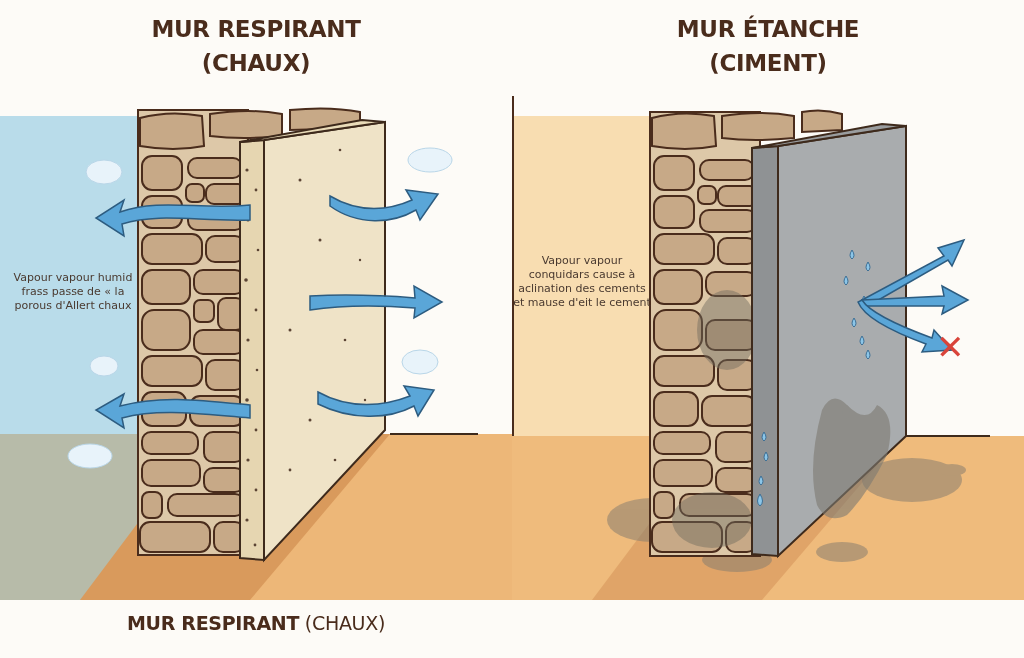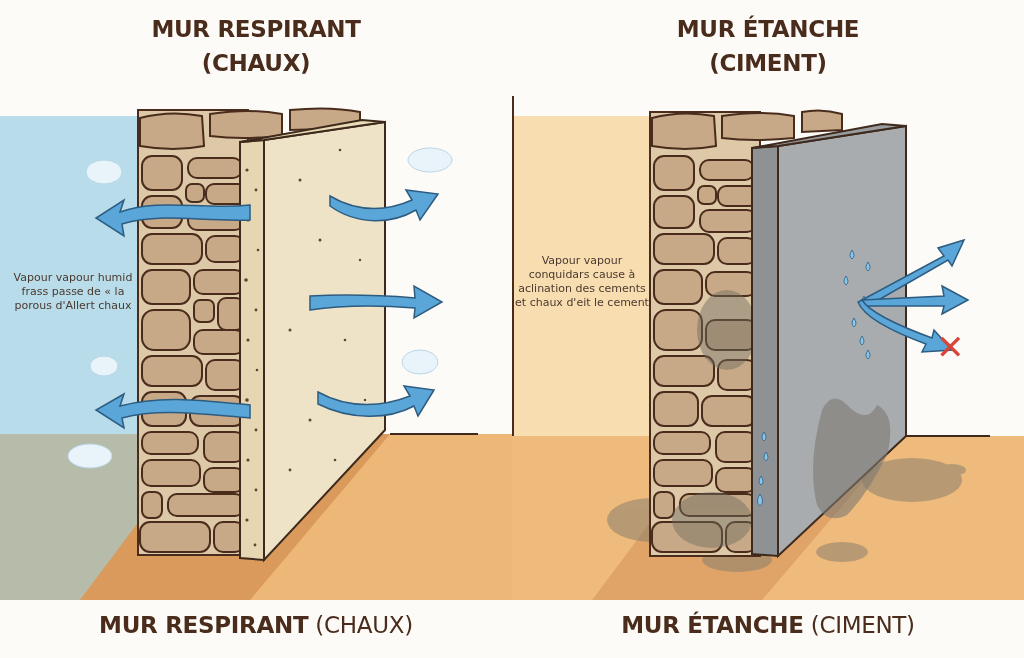--- a/index.html
+++ b/index.html
@@ -9,21 +9,21 @@
     .panel.left { left: 0; }
     .panel.right { left: 512px; }
     .title {
       position: absolute; top: 12px; left: 0; width: 100%;
       text-align: center; color: #4a2c1c; font-weight: bold;
       font-family: "DejaVu Sans", sans-serif; font-size: 23px; line-height: 34px;
       letter-spacing: -0.3px;
     }
     .footer {
       position: absolute; top: 612px; left: 0; width: 100%; text-align: center;
-      color: #4a2c1c; font-size: 23px; font-family: "DejaVu Sans", sans-serif;
+      color: #4a2c1c; font-size: 19px; font-family: "DejaVu Sans", sans-serif;
       letter-spacing: -0.3px;
     }
     .footer b { font-weight: bold; }
     .footer span.light { font-weight: normal; }
     .scene { position: absolute; top: 0; left: 0; width: 512px; height: 600px; }
     .note {
       position: absolute; font-size: 11px; line-height: 14px; color: #4a3a30;
       text-align: center; font-family: "DejaVu Sans", sans-serif;
     }
     .left .note { left: 8px; top: 271px; width: 130px; }
@@ -225,18 +225,14 @@
       <path d="M350 300 Q360 316 420 338 L422 330 L440 350 L410 352 L414 344 Q354 322 346 302 Z"></path>
     </g>
   </svg>
 
   <div style="position:absolute; left:936px; margin-left:-512px; top:330px; color:#d9443a; font-size:34px; font-weight:bold; line-height:34px;">✕</div>
 
   <div class="title">
     <div>MUR ÉTANCHE</div>
     <div>(CIMENT)</div>
   </div>
-  <div class="note">Vapour vapour conquidars cause à aclination des cements et chaux d'eit le cement</div>
-  <div class="footer">
-    <b>MUR ÉTANCHE</b>
-    <span class="light">(CIMENT)</span>
-  </div>
+  <div class="note">Vapour vapour conquidars cause à aclination des cements et mause d'eit le cement</div>
 </div>
 
 </body></html>

